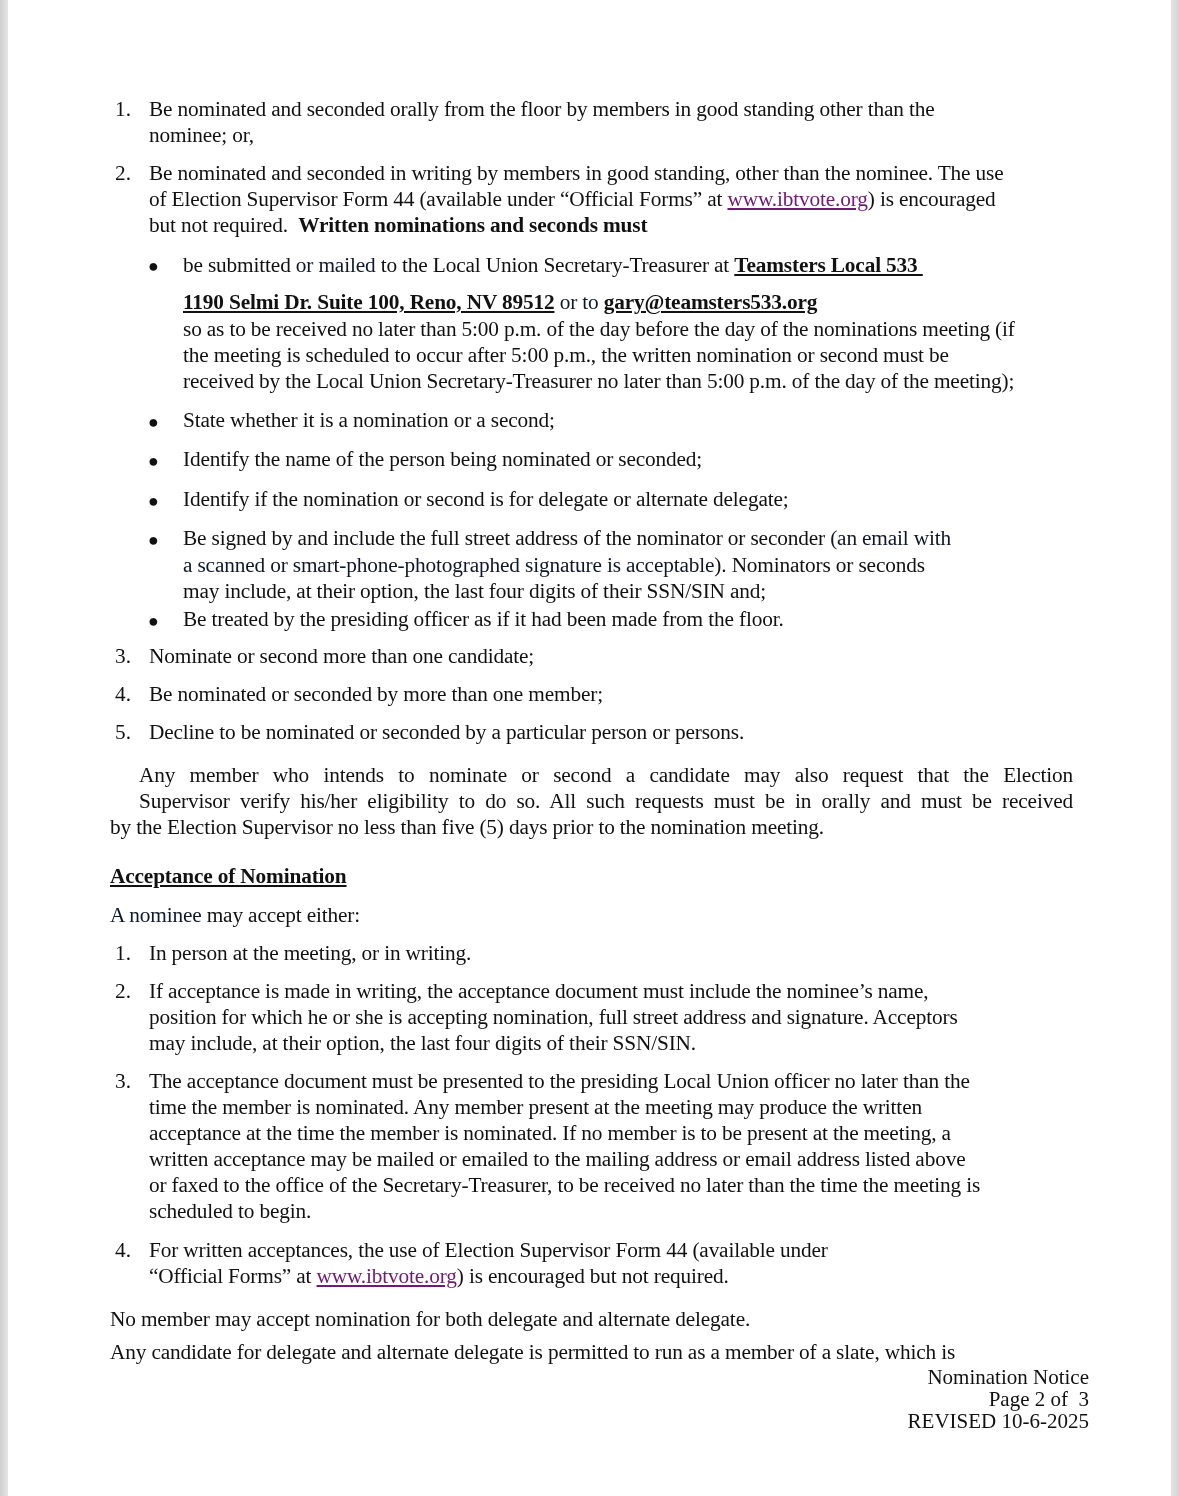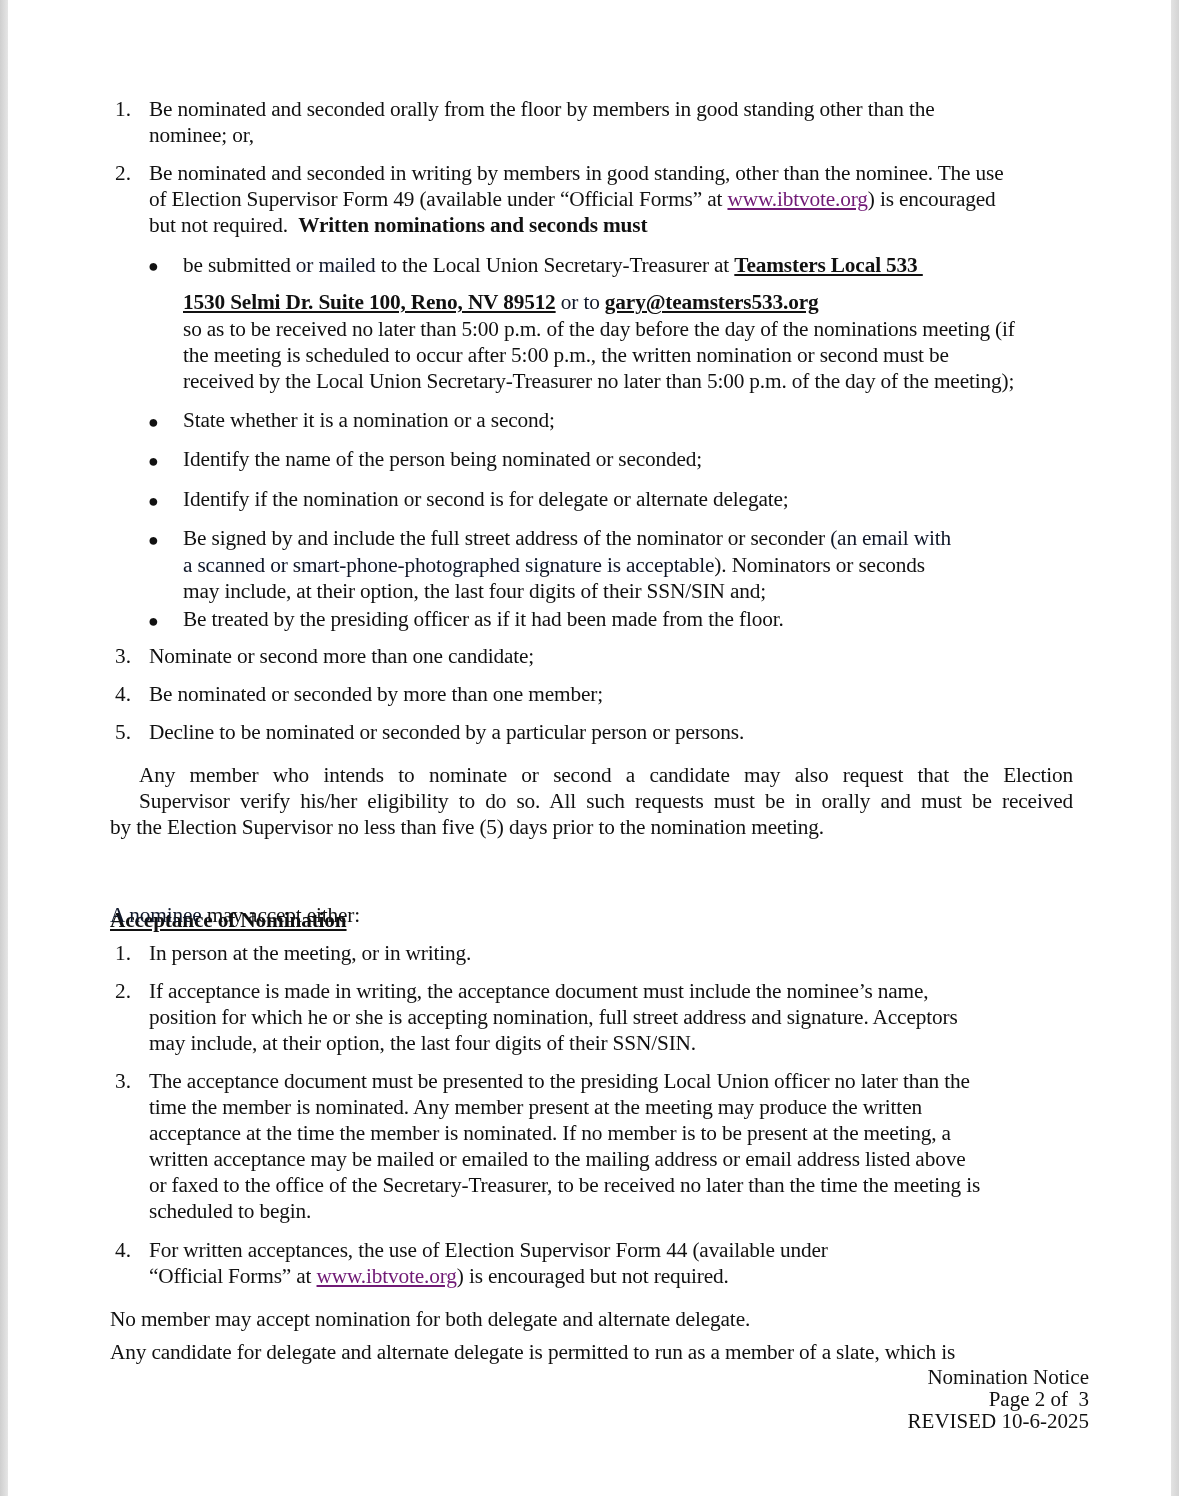--- a/index.html
+++ b/index.html
@@ -7,43 +7,43 @@
          font-family:"Liberation Serif", serif; color:#111; }
   .edge-l { position:absolute; left:0; top:0; width:8px; height:1496px;
             background:linear-gradient(to right,#cfcfcf,#e6e6e6); }
   .edge-r { position:absolute; left:1171px; top:0; width:8px; height:1496px;
             background:linear-gradient(to right,#e3e3e3,#d4d4d4); }
   .ln { position:absolute; font-size:21.3px; line-height:26px; white-space:nowrap; letter-spacing:-0.15px; }
   .num { position:absolute; font-size:21.3px; line-height:26px; }
   .bul { position:absolute; font-size:18px; line-height:26px; }
   .blue { color:#0f172a; }
   .link { color:#701a75; text-decoration:underline; }
-  .bu { font-weight:bold; text-decoration:underline;margin-top:44px; }
+  .bu { font-weight:bold; text-decoration:underline; }
   .b { font-weight:bold; }
   .just { white-space:normal; text-align:justify; text-align-last:justify; width:934px;margin-left:29px; }
   .footer { position:absolute; right:90px; font-size:21px; line-height:22px; text-align:right; white-space:nowrap; }
 </style>
 </head>
 <body>
 
 <div class="edge-l"></div>
 <div class="edge-r"></div>
 
 <div class="num" style="left:115px;top:96px;">1.</div>
 <div class="ln" style="left:149px;top:96px;">Be nominated and seconded orally from the floor by members in good standing other than the</div>
 <div class="ln" style="left:149px;top:122px;">nominee; or,</div>
 
 <div class="num" style="left:115px;top:160px;">2.</div>
 <div class="ln" style="left:149px;top:160px;">Be nominated and seconded in writing by members in good standing, other than the nominee. The use</div>
-<div class="ln" style="left:149px;top:186px;"><span>of Election Supervisor Form 49 (available under “Official Forms” at </span><span class="link">www.ibtvote.org</span><span>) is encouraged</span></div>
+<div class="ln" style="left:149px;top:186px;"><span>of Election Supervisor Form 44 (available under “Official Forms” at </span><span class="link">www.ibtvote.org</span><span>) is encouraged</span></div>
 <div class="ln" style="left:149px;top:212px;"><span style="white-space:pre">but not required.  </span><span class="b">Written nominations and seconds must</span></div>
 
 <div class="bul" style="left:148px;top:253px;">●</div>
 <div class="ln" style="left:183px;top:252px;"><span style="white-space:pre">be submitted </span><span class="blue">or mailed</span><span style="white-space:pre"> to the Local Union Secretary-Treasurer at </span><span class="bu" style="white-space:pre">Teamsters Local 533 </span></div>
-<div class="ln" style="left:183px;top:289px;"><span class="bu">1530 Selmi Dr. Suite 100, Reno, NV 89512</span><span class="blue" style="white-space:pre"> or to </span><span class="bu">gary@teamsters533.org</span></div>
+<div class="ln" style="left:183px;top:289px;"><span class="bu">1190 Selmi Dr. Suite 100, Reno, NV 89512</span><span class="blue" style="white-space:pre"> or to </span><span class="bu">gary@teamsters533.org</span></div>
 <div class="ln" style="left:183px;top:316px;">so as to be received no later than 5:00 p.m. of the day before the day of the nominations meeting (if</div>
 <div class="ln" style="left:183px;top:342px;">the meeting is scheduled to occur after 5:00 p.m., the written nomination or second must be</div>
 <div class="ln" style="left:183px;top:368px;">received by the Local Union Secretary-Treasurer no later than 5:00 p.m. of the day of the meeting);</div>
 
 <div class="bul" style="left:148px;top:409px;">●</div>
 <div class="ln" style="left:183px;top:407px;">State whether it is a nomination or a second;</div>
 <div class="bul" style="left:148px;top:448px;">●</div>
 <div class="ln" style="left:183px;top:446px;">Identify the name of the person being nominated or seconded;</div>
 <div class="bul" style="left:148px;top:488px;">●</div>
 <div class="ln" style="left:183px;top:486px;">Identify if the nomination or second is for delegate or alternate delegate;</div>

